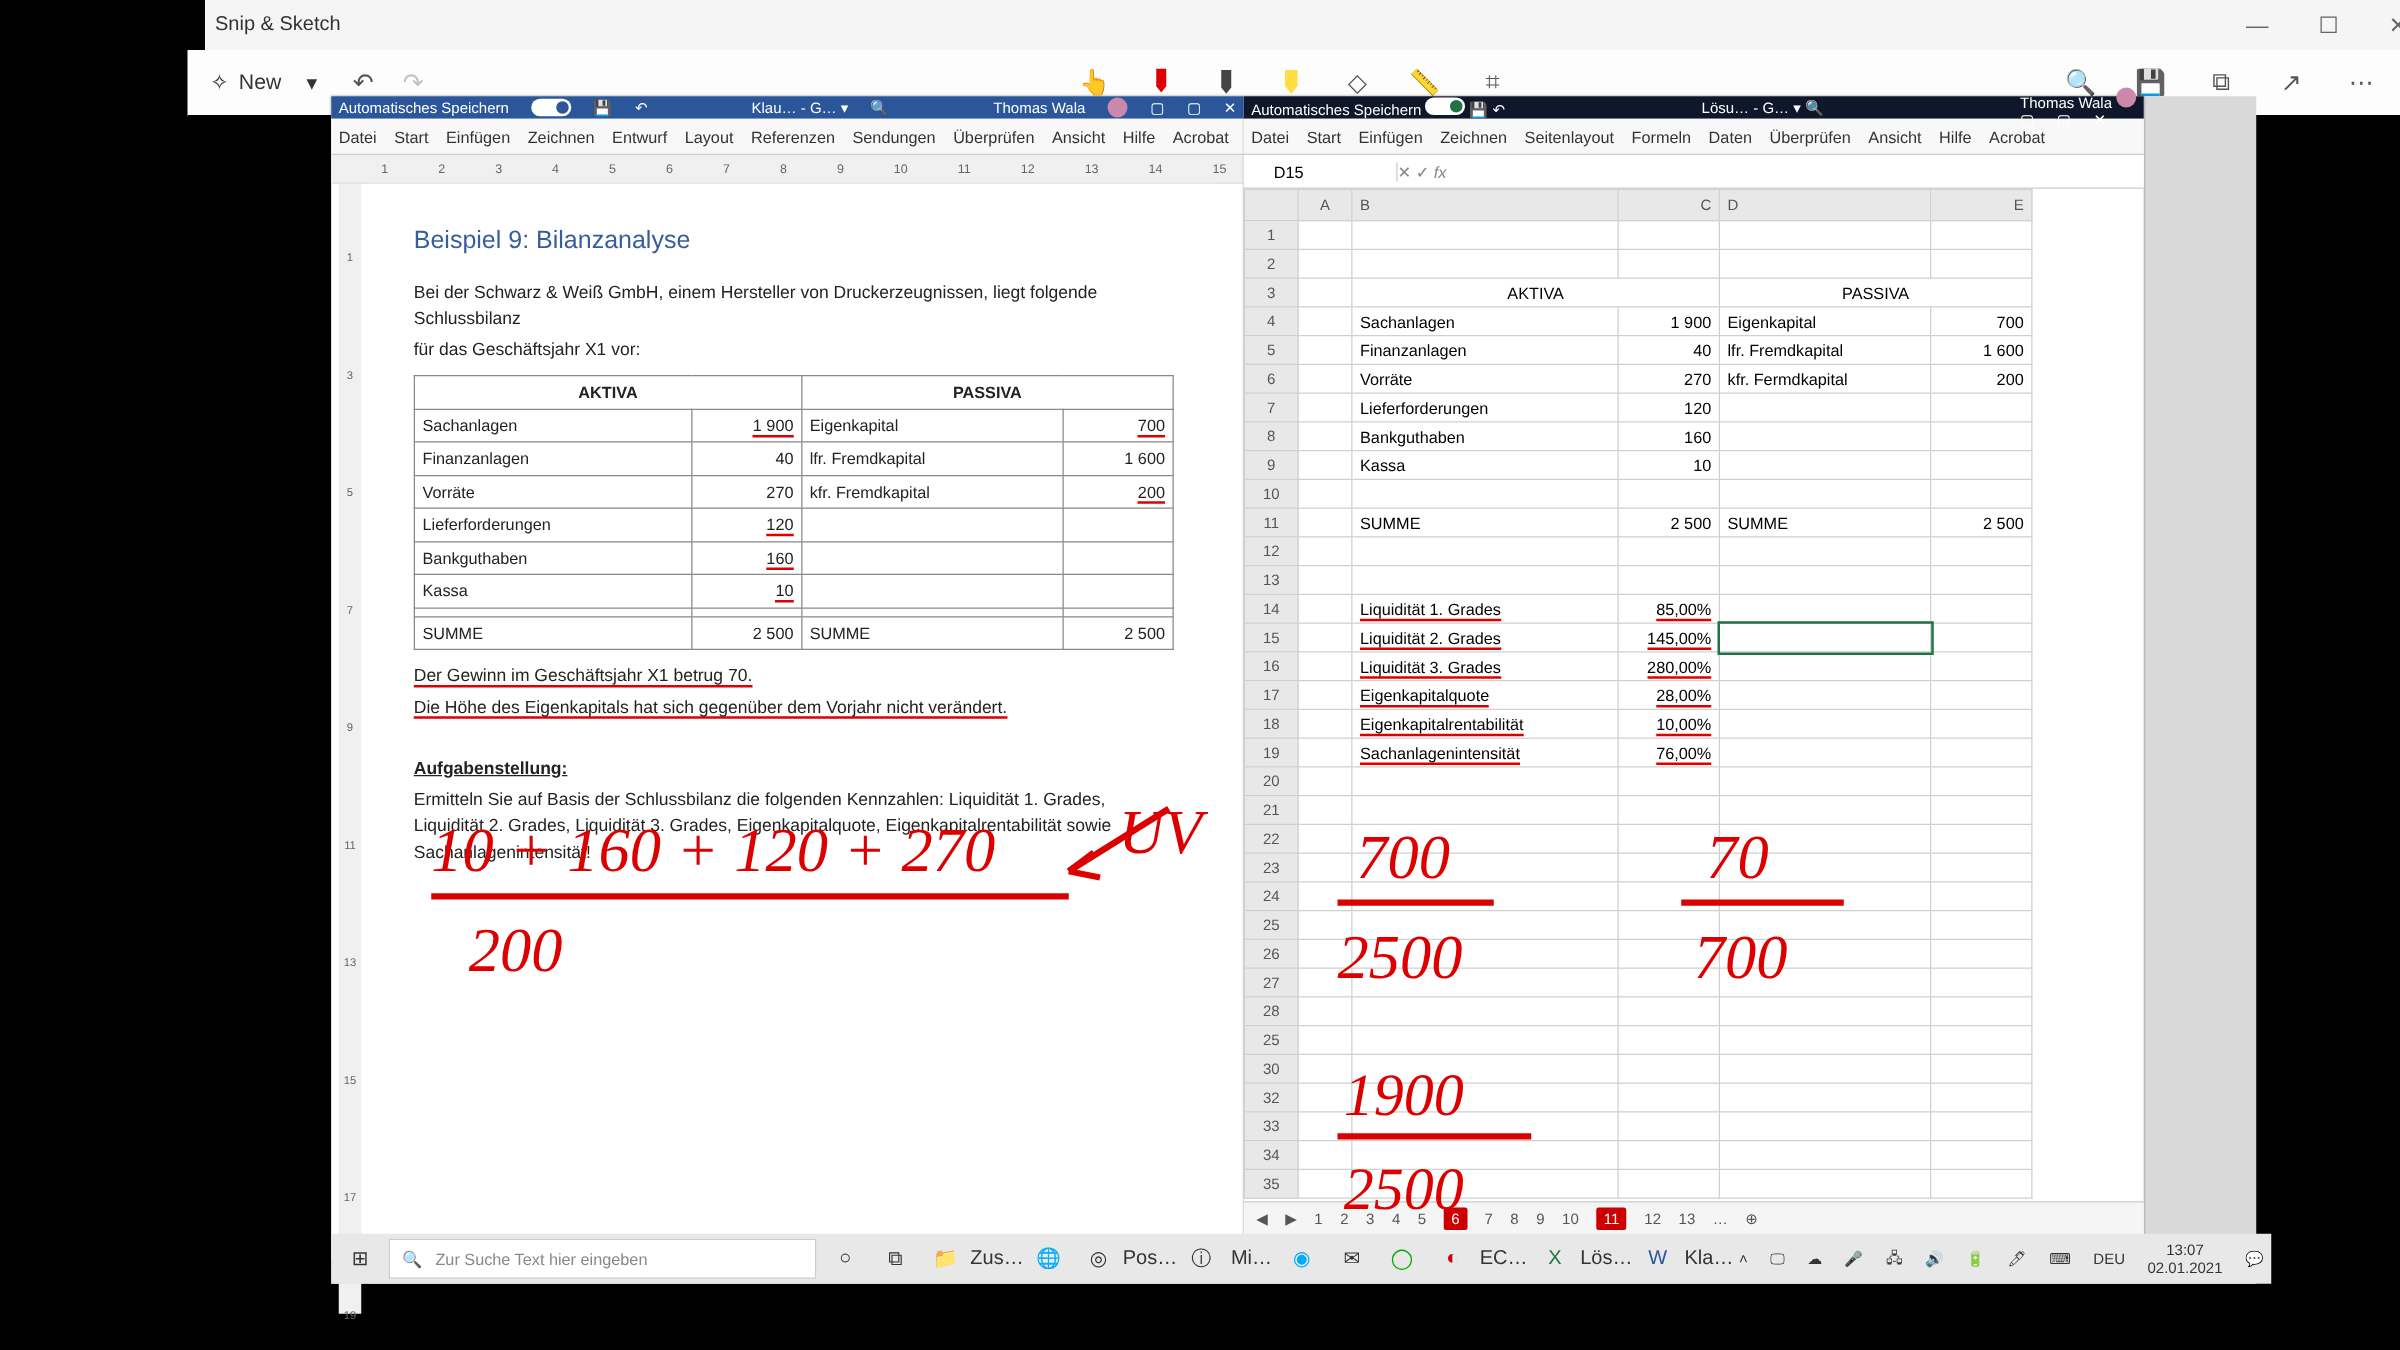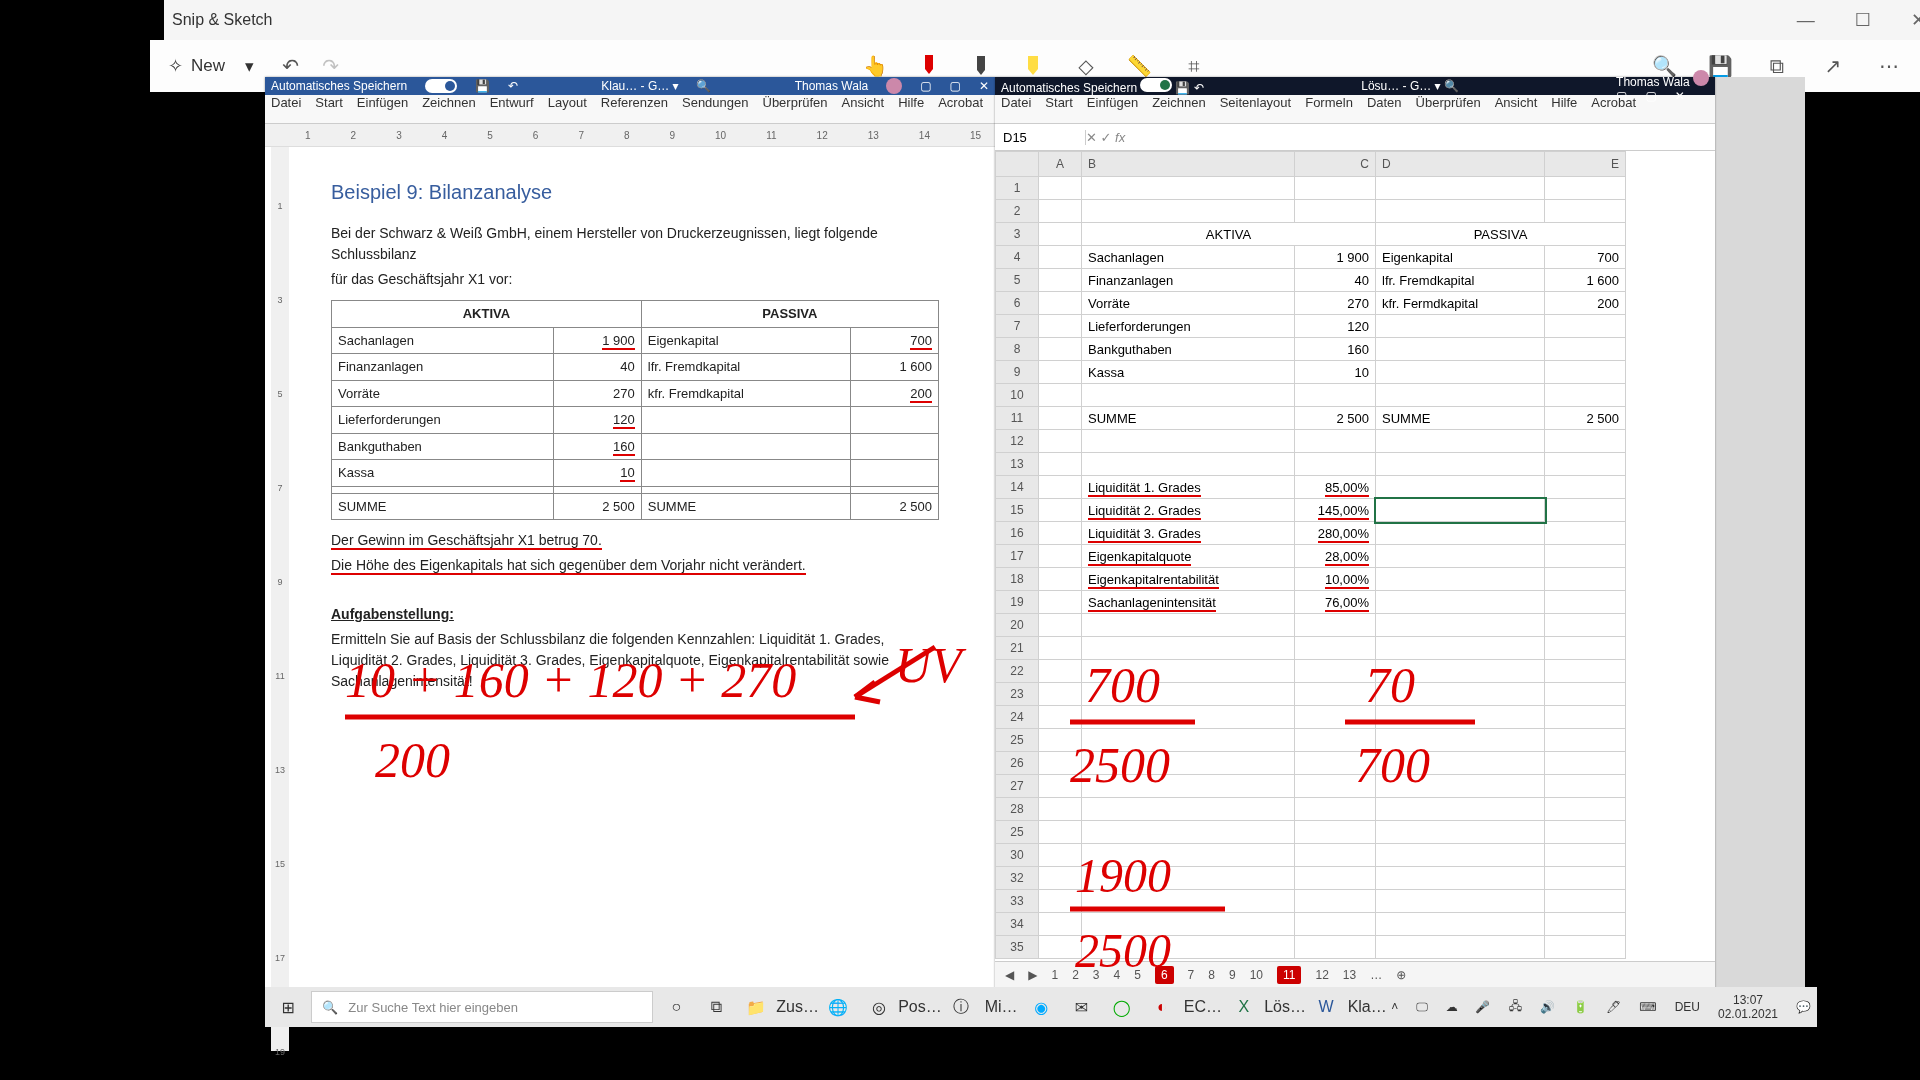--- a/index.html
+++ b/index.html
@@ -23,35 +23,35 @@
 .word-window{position:absolute;left:0;top:0;width:730px;height:930px;background:#fff;box-shadow:0 0 2px rgba(0,0,0,.4)}
 .excel-window{position:absolute;left:730px;top:0;width:720px;height:930px;background:#fff;box-shadow:0 0 2px rgba(0,0,0,.4)}
 .word-title{height:18px;background:#2b579a;color:#fff;font-size:12px;display:flex;align-items:center;padding:0 6px;justify-content:space-between}
 .word-title .tgroup{display:flex;align-items:center;gap:18px}
 .excel-title{height:18px;background:#0f172a;color:#fff;font-size:12px;display:flex;align-items:center;padding:0 6px;justify-content:space-between}
 .toggle{display:inline-block;width:32px;height:14px;background:#fff;border-radius:7px;position:relative}
 .toggle::after{content:'';position:absolute;left:2px;top:2px;width:10px;height:10px;background:#888;border-radius:50%}
 .toggle.on::after{left:20px;background:#2b579a}
 .excel-title .toggle.on::after{background:#217346}
 .avatar{width:16px;height:16px;border-radius:50%;background:#c8a;display:inline-block}
-.ribbon{height:28px;border-bottom:1px solid #ccc;display:flex;align-items:flex-start;padding:0 6px;gap:14px;font-size:13px;color:#333;background:#f8f8f8}
+.ribbon{height:28px;border-bottom:1px solid #ccc;display:flex;align-items:center;padding:0 6px;gap:14px;font-size:13px;color:#333;background:#f8f8f8}
 .ribbon span{cursor:pointer}
 .ruler{height:22px;background:#f0f0f0;border-bottom:1px solid #ddd;display:flex;align-items:center;font-size:10px;color:#666;padding-left:40px;gap:40px}
 .word-page{position:absolute;left:28px;top:70px;width:684px;height:850px;background:#fff}
 .doc-content{padding:30px 38px;font-size:14px;color:#222;line-height:1.5}
 .doc-heading{color:#375d9e;font-size:20px;margin-bottom:16px}
 .doc-text{font-size:14px;margin:4px 0}
 .doc-bold{font-weight:700;text-decoration:underline}
 .bilanz-table{width:100%;border-collapse:collapse;margin:10px 0;font-size:13px}
 .bilanz-table th,.bilanz-table td{border:1px solid #888;padding:3px 6px}
 .bilanz-table th{font-weight:700;text-align:center}
 .bilanz-table .num{text-align:right}
 .vruler{position:absolute;left:6px;top:70px;width:18px;height:850px;background:#f0f0f0;font-size:9px;color:#666;display:flex;flex-direction:column;gap:84px;align-items:center;padding-top:54px}
 .formula-bar{height:26px;border-bottom:1px solid #ccc;display:flex;align-items:center;font-size:13px;background:#fff}
-.formula-bar .cellref{width:74px;border-right:1px solid #ccc;padding:0 8px}
+.formula-bar .cellref{width:74px;border-right:1px solid #ccc;padding:0 24px}
 .formula-bar .fx{width:70px;text-align:left;color:#888}
 .sheet{position:relative;height:810px;overflow:hidden}
 .sheet table{border-collapse:collapse;font-size:13px}
 .sheet td,.sheet th{border:1px solid #d0d0d0;padding:2px 6px;height:18px;min-width:30px}
 .sheet .rowhdr{background:#e8e8e8;text-align:center;width:28px;font-size:12px;color:#555}
 .sheet .colhdr{background:#e8e8e8;text-align:center;height:20px;font-size:12px;color:#555}
 .sheet .colA{width:30px}
 .sheet .colB{width:200px;text-align:left}
 .sheet .colC{width:68px;text-align:right}
 .sheet .colD{width:156px;text-align:left}

